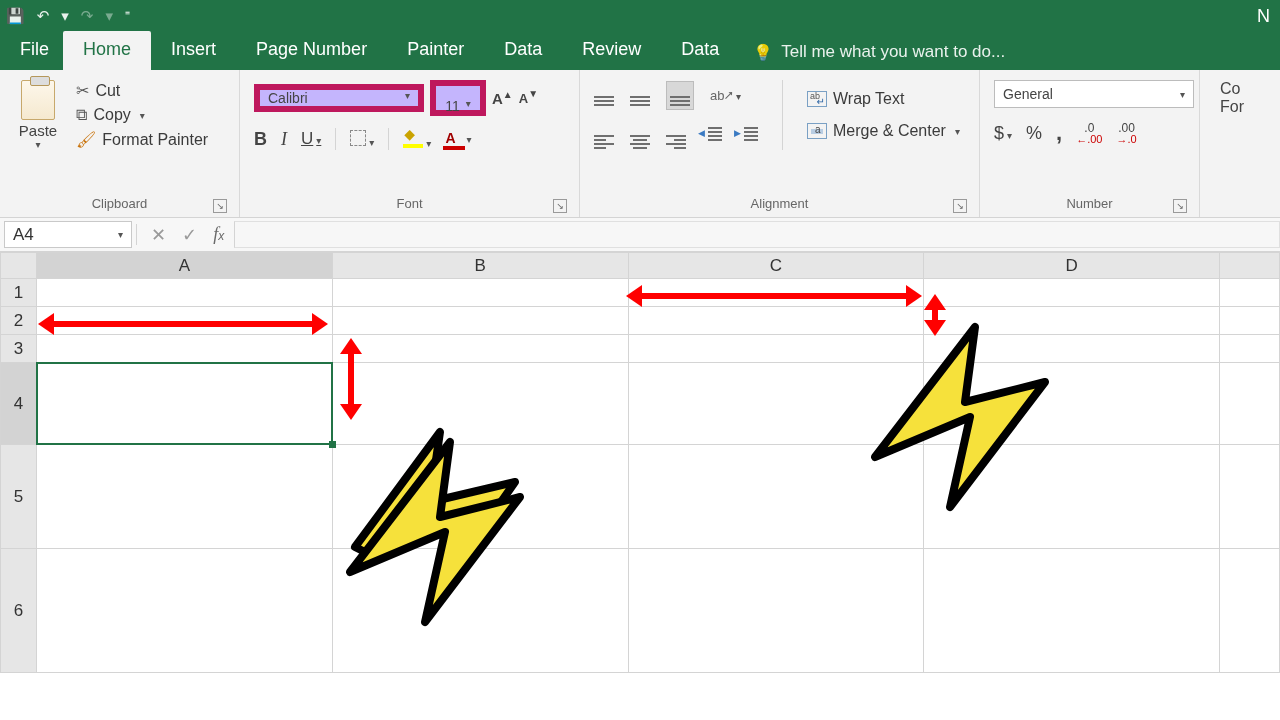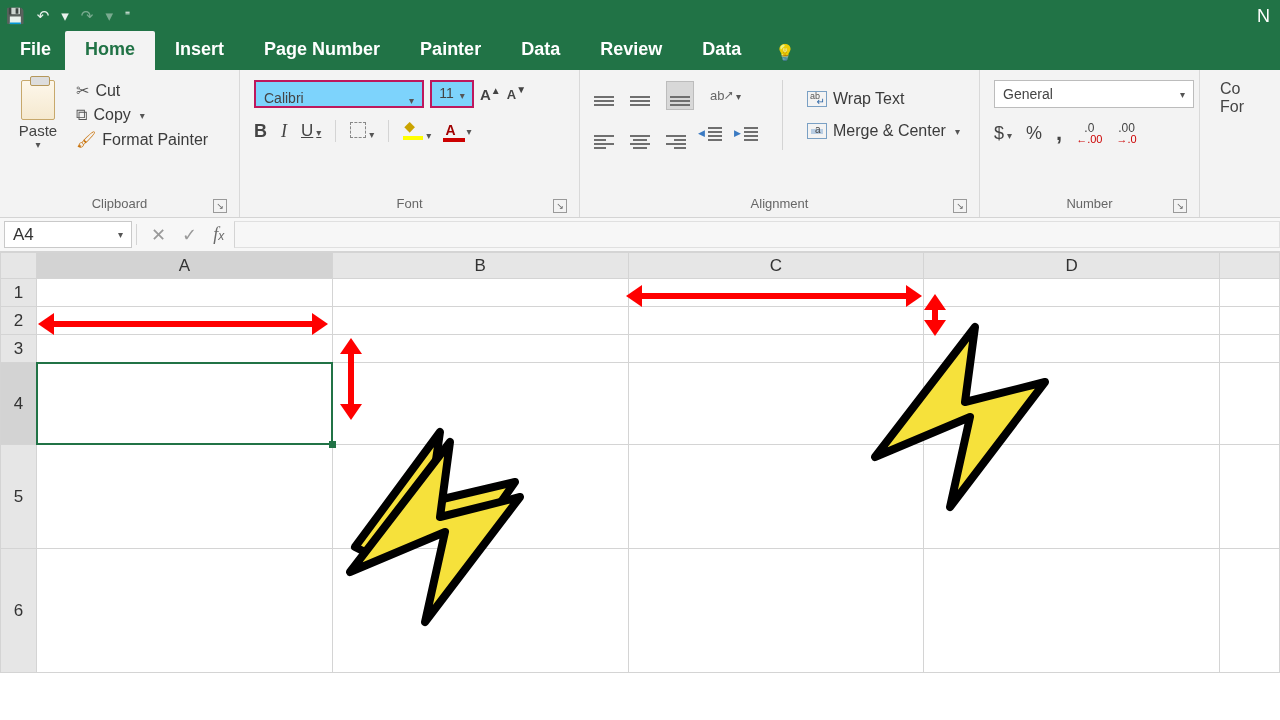--- a/index.html
+++ b/index.html
@@ -8,21 +8,21 @@
   
   .titlebar { height: 32px; background: #217346; display: flex; align-items: center; padding: 0 6px; color: #fff; }
   .titlebar .qat { display: flex; gap: 12px; align-items: center; font-size: 15px; }
   .titlebar .qat span { opacity: .9; }
   .titlebar .qat .disabled { opacity: .4; }
   .titlebar .spacer { flex: 1; }
   .titlebar .rightletter { font-size: 18px; padding-right: 4px; }
 
   
   .tabs { height: 38px; background: #217346; display: flex; align-items: flex-end; padding-left: 6px; color: #fff; font-size: 18px; }
-  .tabs .tab { padding: 8px 20px 10px 20px; cursor: pointer; font-weight: bold; }
+  .tabs .tab { padding: 8px 20px 10px 20px; cursor: pointer; }
   .tabs .tab.file { padding-left: 14px; padding-right: 14px; }
   .tabs .tab.active { background: #f3f3f3; color: #217346; border-top-left-radius: 2px; border-top-right-radius: 2px; }
   .tabs .tellme { display: flex; align-items: center; gap: 8px; opacity: .9; font-size: 17px; padding: 8px 14px; }
   .tabs .bulb { font-size: 16px; }
 
   
   .ribbon { height: 148px; background: #f3f3f3; border-bottom: 1px solid #d4d4d4; display: flex; position: relative; }
   .group { border-right: 1px solid #d9d9d9; padding: 10px 14px 0 14px; display: flex; flex-direction: column; justify-content: space-between; height: 100%; position: relative; }
   .group .gname { font-size: 13px; color: #666; text-align: center; padding: 4px 0 6px 0; position: relative; }
   .group .dlgbox { position: absolute; right: -2px; bottom: 4px; width: 14px; height: 14px; border: 1px solid #9a9a9a; font-size: 9px; display: inline-flex; align-items: center; justify-content: center; color: #666; }
@@ -36,23 +36,23 @@
   .paste .icon { width: 34px; height: 40px; border: 1px solid #c7a86b; border-radius: 2px; background: linear-gradient(#fdf7eb, #f5e9cf); position: relative; margin-bottom: 2px; }
   .paste .icon::before { content: ""; position: absolute; top: -5px; left: 8px; width: 18px; height: 8px; border: 1px solid #b5975a; border-radius: 2px; background: #ddd; }
   .paste .lbl { font-size: 15px; }
   .cliplist { display: flex; flex-direction: column; gap: 6px; margin-left: 4px; }
   .cliplist .btn { font-size: 16px; }
   .cut-ic { color:#555; }
   .copy-ic { color:#555; }
   .brush-ic { color:#c9730b; }
 
   
-  .fontrow1 .combo { display: inline-flex; align-items: flex-end; border: 2px solid #be185d; background: #7dd3fc; height: 28px; }
+  .fontrow1 .combo { display: inline-flex; align-items: flex-start; border: 6px solid #be185d; background: #c4b5fd; height: 28px; }
   .fontrow1 .combo.font { width: 170px; padding: 0 8px; }
-  .fontrow1 .combo.size { width: 44px; padding: 5px 6px; justify-content: center; }
+  .fontrow1 .combo.size { width: 56px; padding: 12px 6px; justify-content: center; }
   .fontrow1 .combo .arr { margin-left: auto; font-size: 10px; color: #555; }
   .fsz { font-size: 15px; position: relative; display: inline-flex; align-items: baseline; }
   .fsz .big { font-weight: bold; }
   .fsz sup { font-size: 10px; position: relative; top: -6px; }
   .fontrow2 .b { font-weight: bold; font-size: 18px; }
   .fontrow2 .i { font-style: italic; font-family: Georgia, serif; font-size: 18px; }
   .fontrow2 .u { text-decoration: underline; font-size: 17px; }
   .fontrow2 .sep { width: 1px; height: 22px; background: #d4d4d4; }
   .fontrow2 .border-ic { width: 16px; height: 16px; border: 1px dashed #888; display: inline-block; }
   .fill-ic { position: relative; display: inline-block; width: 20px; height: 18px; }
@@ -160,20 +160,21 @@
   <div class="tab file">File</div>
   <div class="tab active">Home</div>
   <div class="tab">Insert</div>
   <div class="tab">Page Number</div>
   <div class="tab">Painter</div>
   <div class="tab">Data</div>
   <div class="tab">Review</div>
   <div class="tab">Data</div>
   <div class="tellme">
     <span class="bulb">💡</span>
+    <span>Tell me what you want to do...</span>
   </div>
 </div>
 
 <div class="ribbon">
 
   <div class="group" style="width:240px;">
     <div class="row">
       <div class="paste">
         <div class="icon"></div>
         <div class="lbl">Paste</div>

